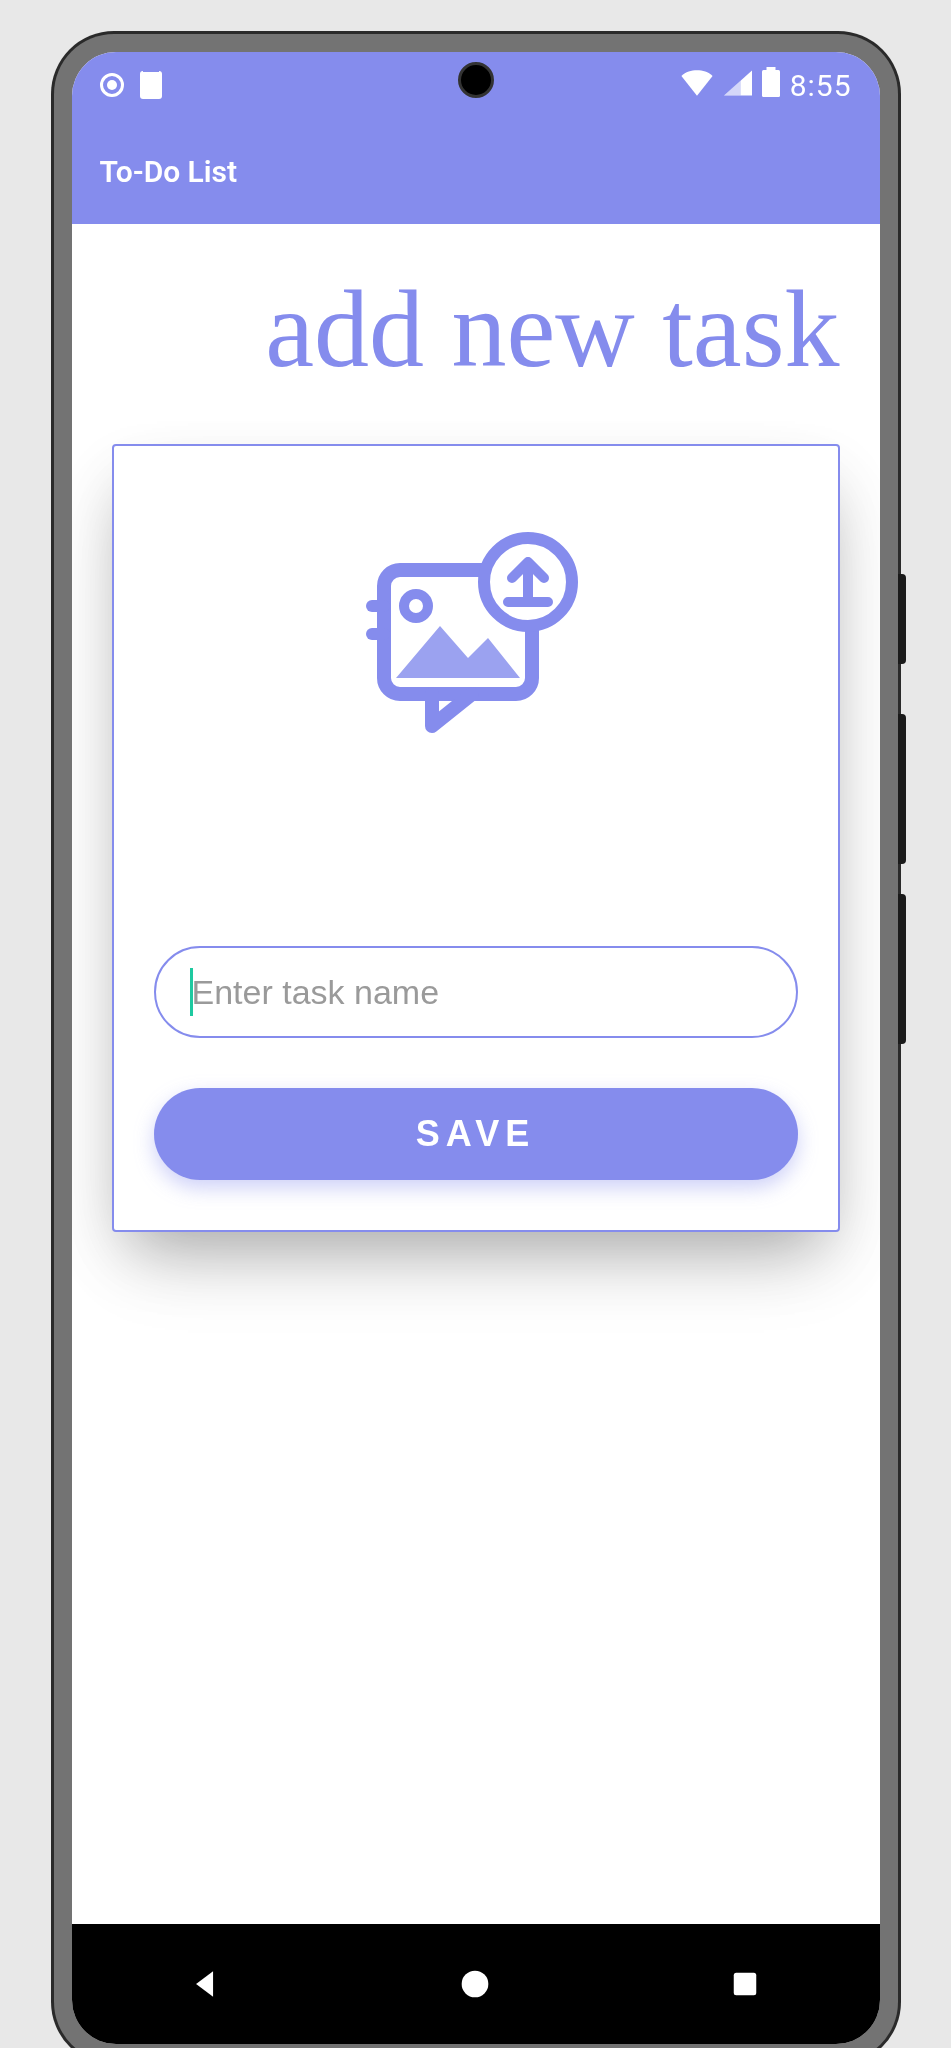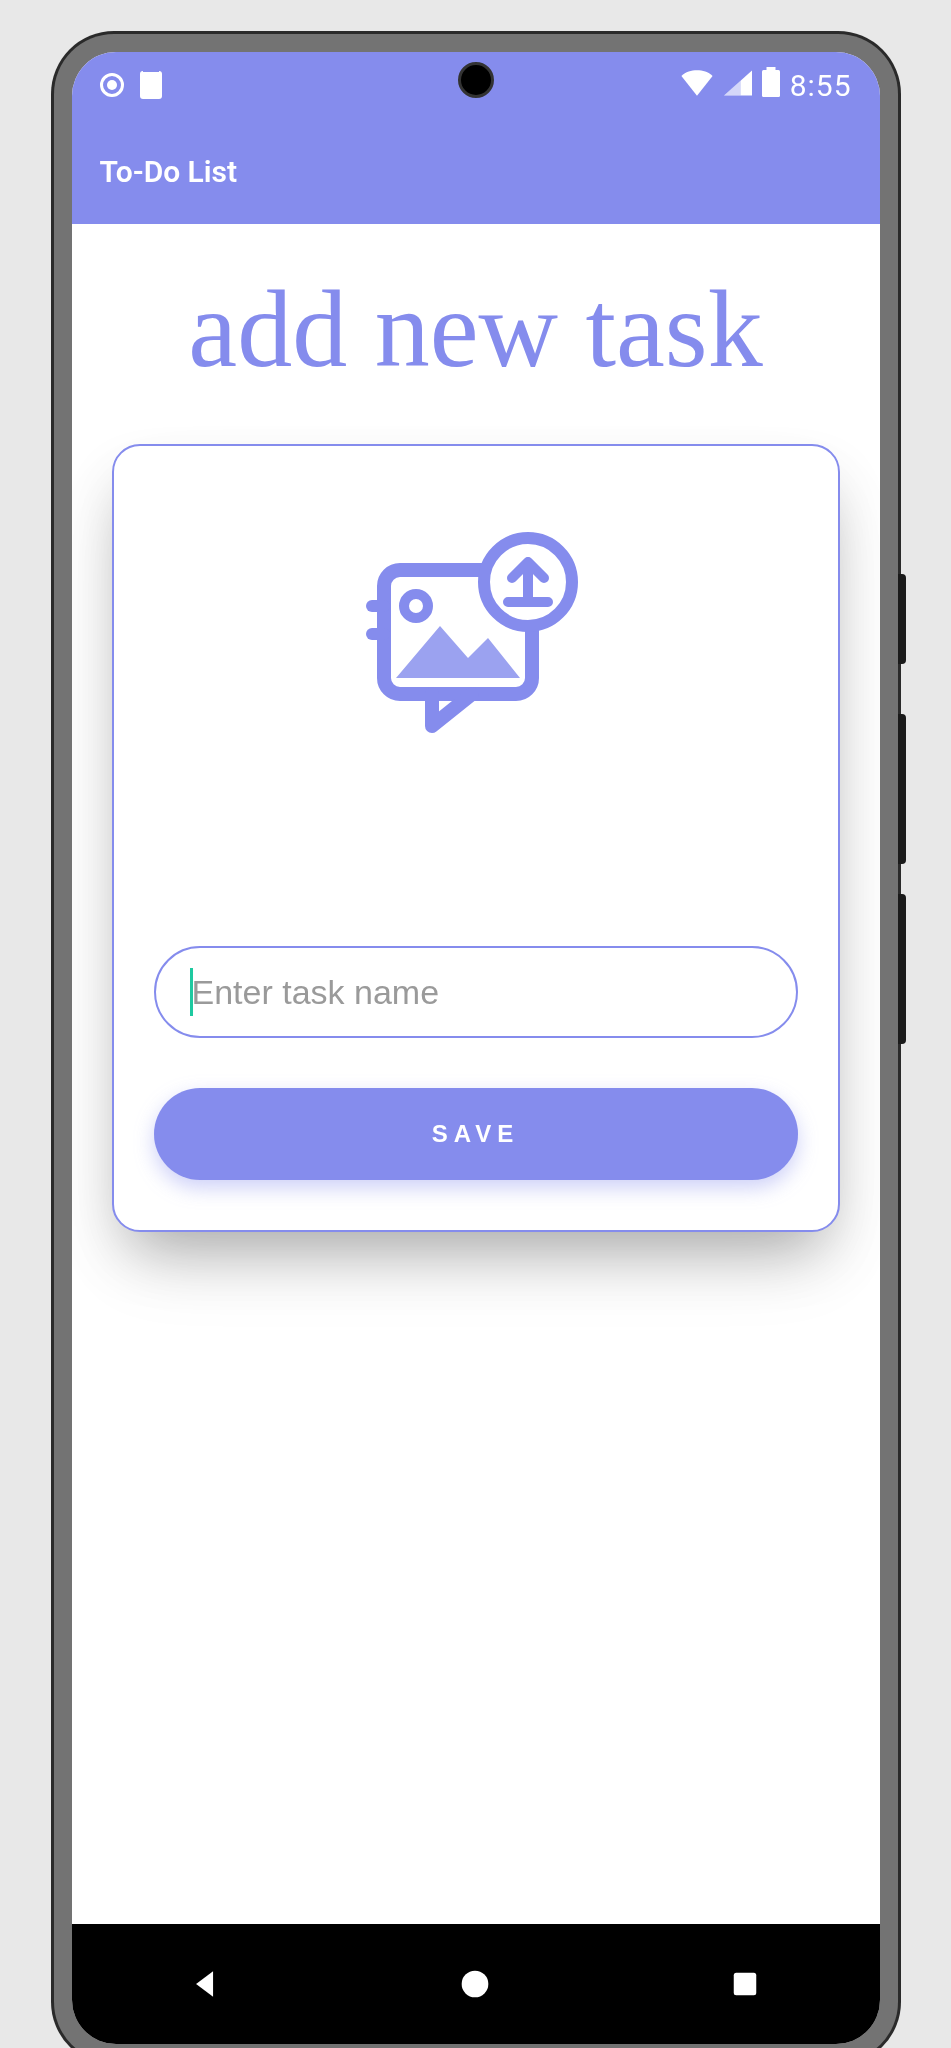--- a/index.html
+++ b/index.html
@@ -89,33 +89,33 @@
   }
 
   
   .content {
     flex: 1;
     background: #fff;
     padding: 50px 40px 40px;
     position: relative;
   }
   .page-heading {
-    text-align: center;
+    text-align: right;
     font-family: 'Brush Script MT', 'Segoe Script', cursive;
     font-size: 110px;
     color: #858ced;
     font-weight: 400;
     margin-bottom: 60px;
     line-height: 1;
   }
 
   .card {
     background: #fff;
     border: 2px solid #858ced;
-    border-radius: 28px;
+    border-radius: 4px;
     padding: 80px 40px 50px;
     box-shadow: 0 30px 60px -15px rgba(0,0,0,0.25), 0 40px 80px -20px rgba(0,0,0,0.15);
   }
 
   .upload-area {
     display: flex;
     justify-content: center;
     margin-bottom: 180px;
   }
   .upload-icon { width: 240px; height: 240px; }
@@ -143,21 +143,21 @@
     height: 48px;
     background: #1ec9a0;
   }
 
   .save-btn {
     width: 100%;
     height: 92px;
     border: none;
     background: #858ced;
     color: #fff;
-    font-size: 24px;
+    font-size: 36px;
     font-weight: 600;
     letter-spacing: 6px;
     border-radius: 46px;
     margin-top: 50px;
     cursor: pointer;
     box-shadow: 0 8px 20px rgba(133,140,237,0.4);
   }
 
   
   .nav-bar {

